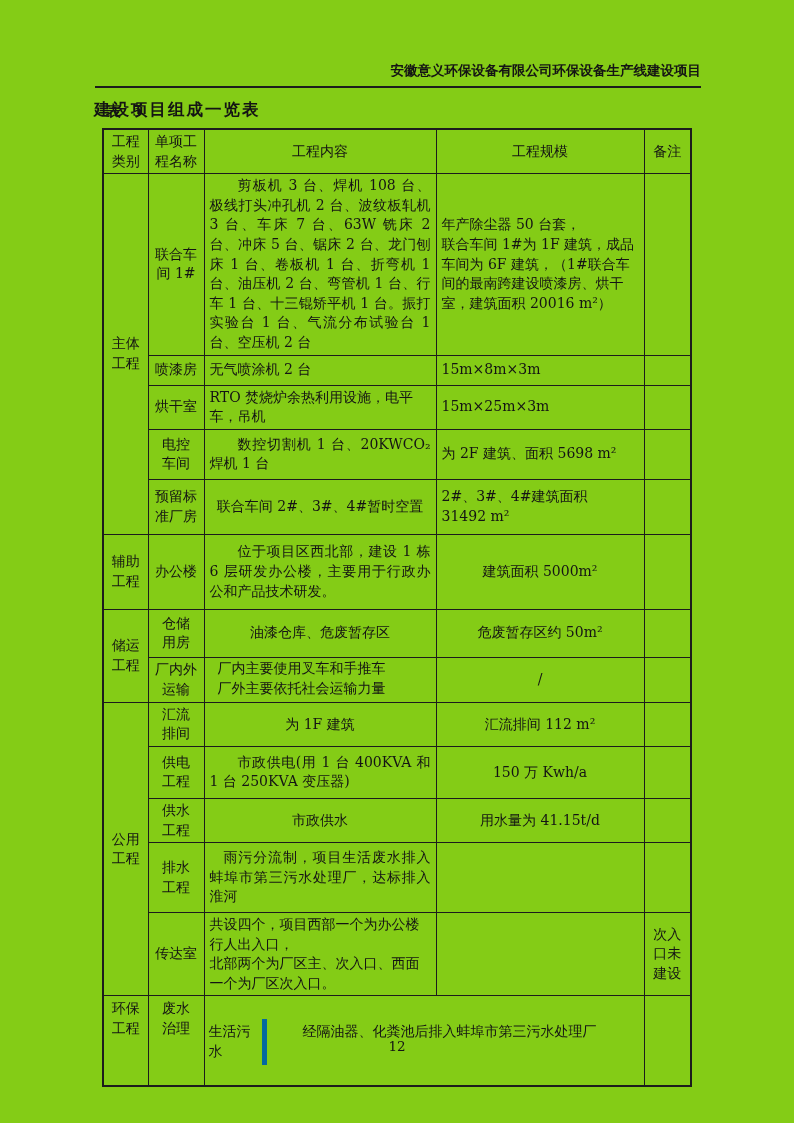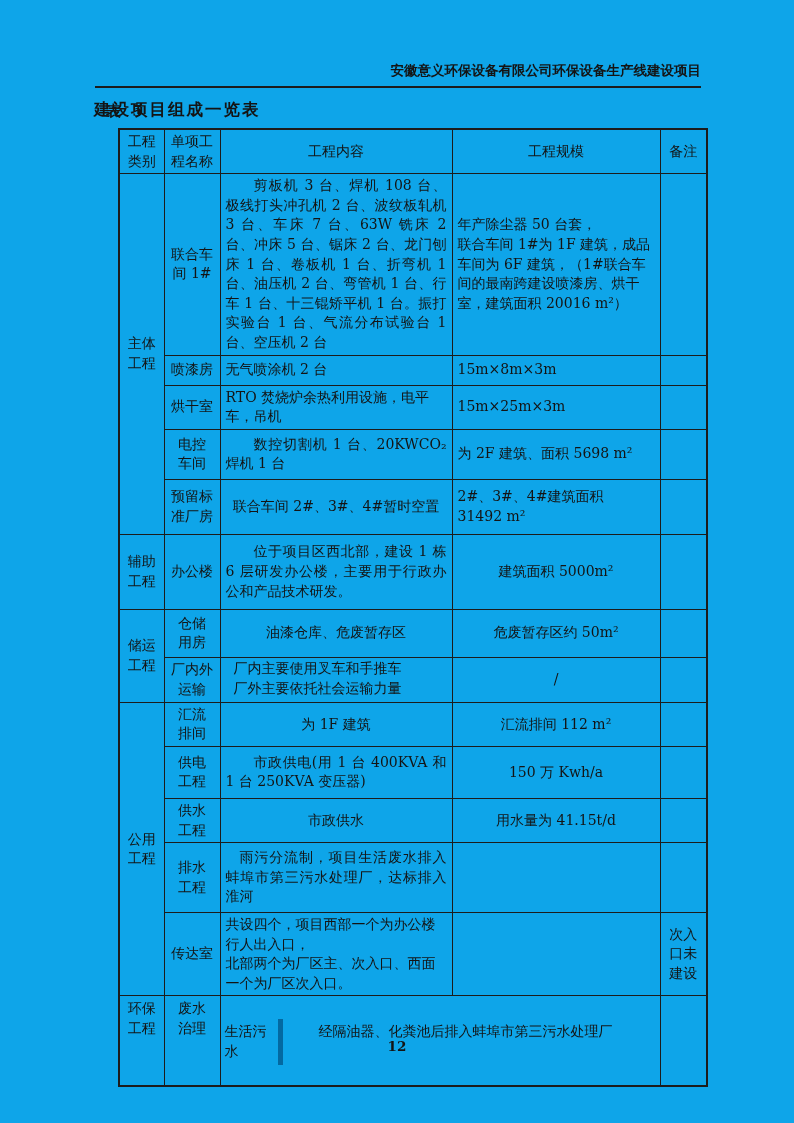--- a/index.html
+++ b/index.html
@@ -1,20 +1,20 @@
 <!DOCTYPE html>
 <html><head>
 <meta charset="utf-8">
 <style>
   * { margin:0; padding:0; box-sizing:border-box; }
   html,body { background:#ffffff; }
   .page {
     position:relative;
     width:794px; height:1123px;
-    background:#0ea5e9;
+    background:#84cc16;
     font-family:"DejaVu Serif","Liberation Serif",serif;
     color:#141414;
     overflow:hidden;
   }
   
   .doc-header {
     position:absolute; top:62px; left:95px; width:606px;
     text-align:right; font-weight:bold; font-size:13.5px;
     padding-bottom:6px;
     border-bottom:2px solid #1c1c1c;
@@ -23,21 +23,20 @@
   .caption-row { position:absolute; top:99px; left:94px; width:588px; height:26px; }
   .table-label { position:absolute; left:12px; top:3px; font-weight:bold; font-size:15px; letter-spacing:3px; }
   .table-title { font-weight:bold; font-size:16.5px; letter-spacing:2px; }
 
   
   table.main {
     position:absolute; top:128px; left:102px; width:588px;
     border-collapse:collapse; table-layout:fixed;
     font-size:14px; line-height:1.4;
     border:2px solid #1c1c1c;
-    margin-left:16px;
   }
   th, td {
     border:1px solid #1c1c1c;
     padding:2px 5px;
     vertical-align:middle;
     text-align:center;
     white-space:pre-line;
     word-break:break-all;
   }
   th { font-weight:normal; }
@@ -47,21 +46,21 @@
   td.ind1 { text-indent:1em; }
   td.pl   { padding-left:13px;font-family:Liberation Mono, monospace; }
   tr.env td { vertical-align:top; padding-top:3px; }
   td.split-td { padding:0; vertical-align:top; }
   .split { display:flex; align-items:stretch; min-height:46px; text-align:left; }
   .split-a { width:62px; border-right:5px solid #0369a1; padding:3px 4px; white-space:pre-line; }
   .split-b { flex:1; padding:3px 6px 3px 36px; white-space:pre-line; }
 
   .page-number {
     position:absolute; top:1038px; left:0; width:794px;
-    text-align:center; font-size:13.5px;font-weight:bold;
+    text-align:center; font-size:13.5px;
   }
 </style>
 </head>
 <body>
 
 <div class="page">
 
   <div class="doc-header">安徽意义环保设备有限公司环保设备生产线建设项目</div>
 
   <div class="caption-row">

